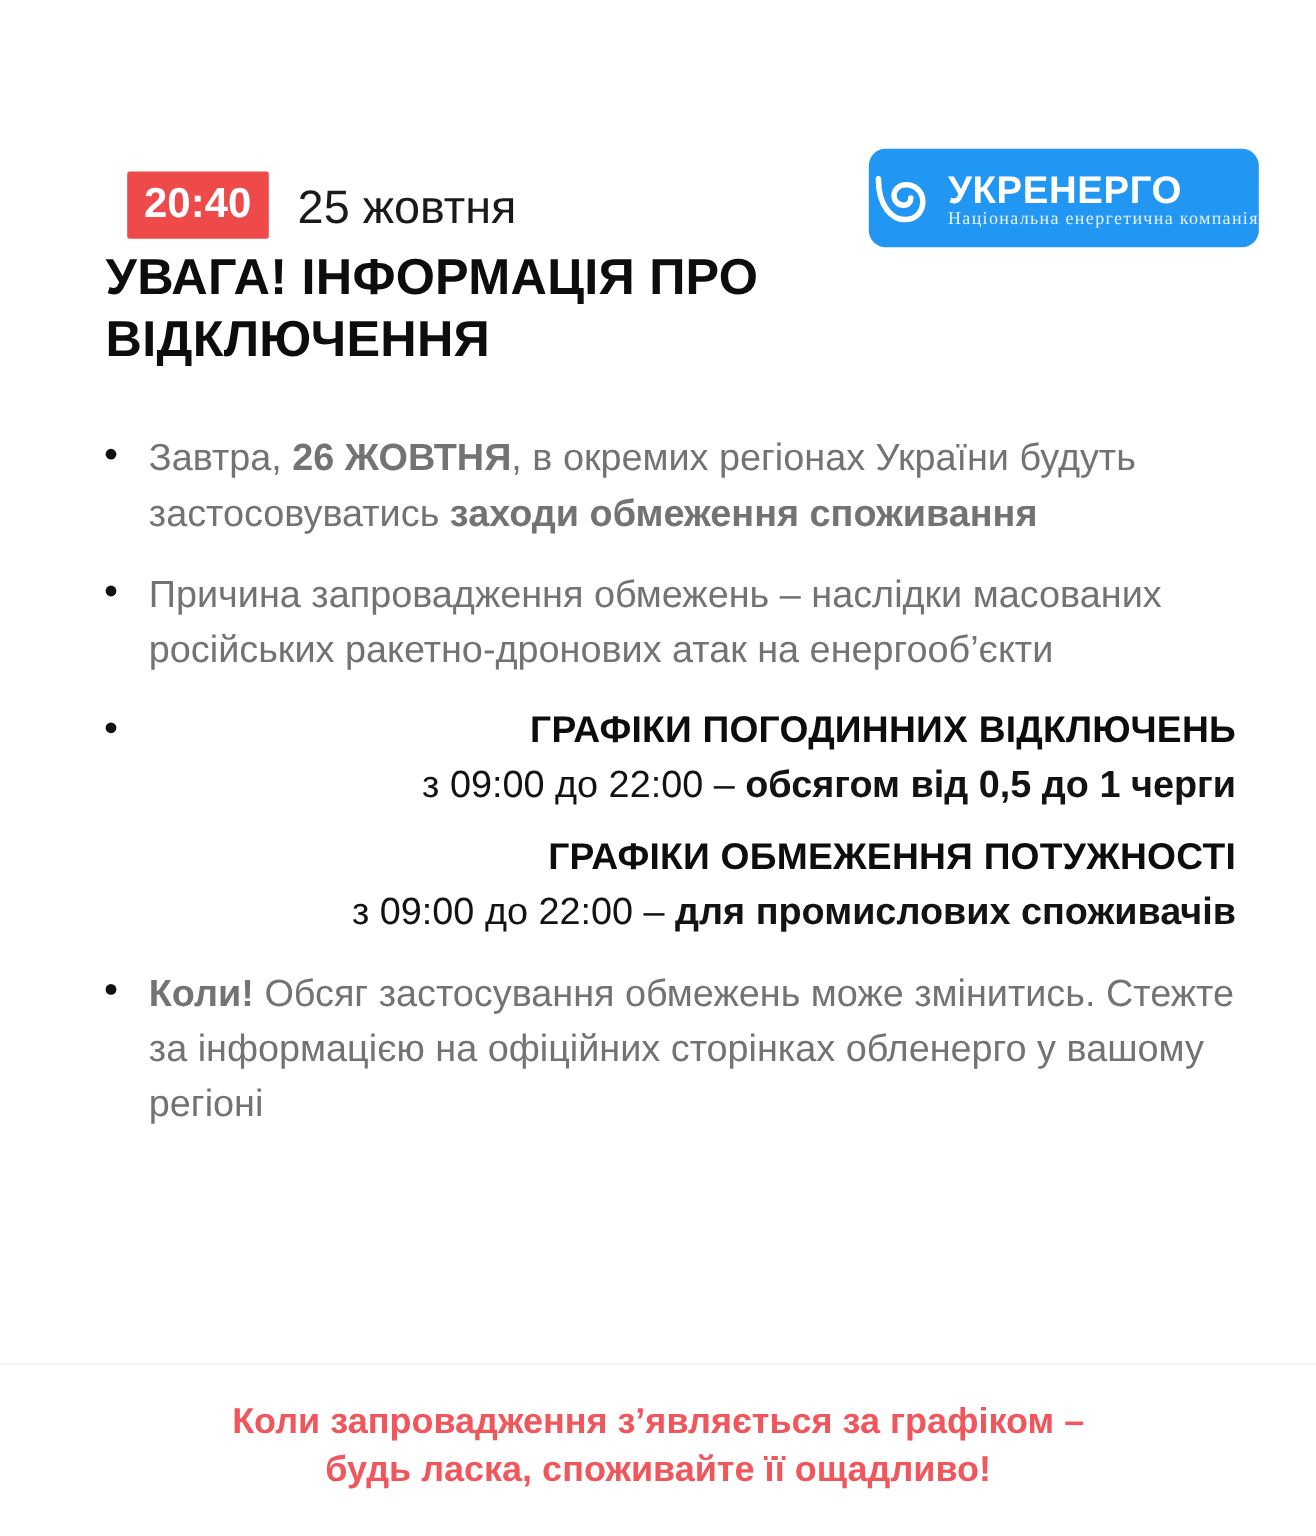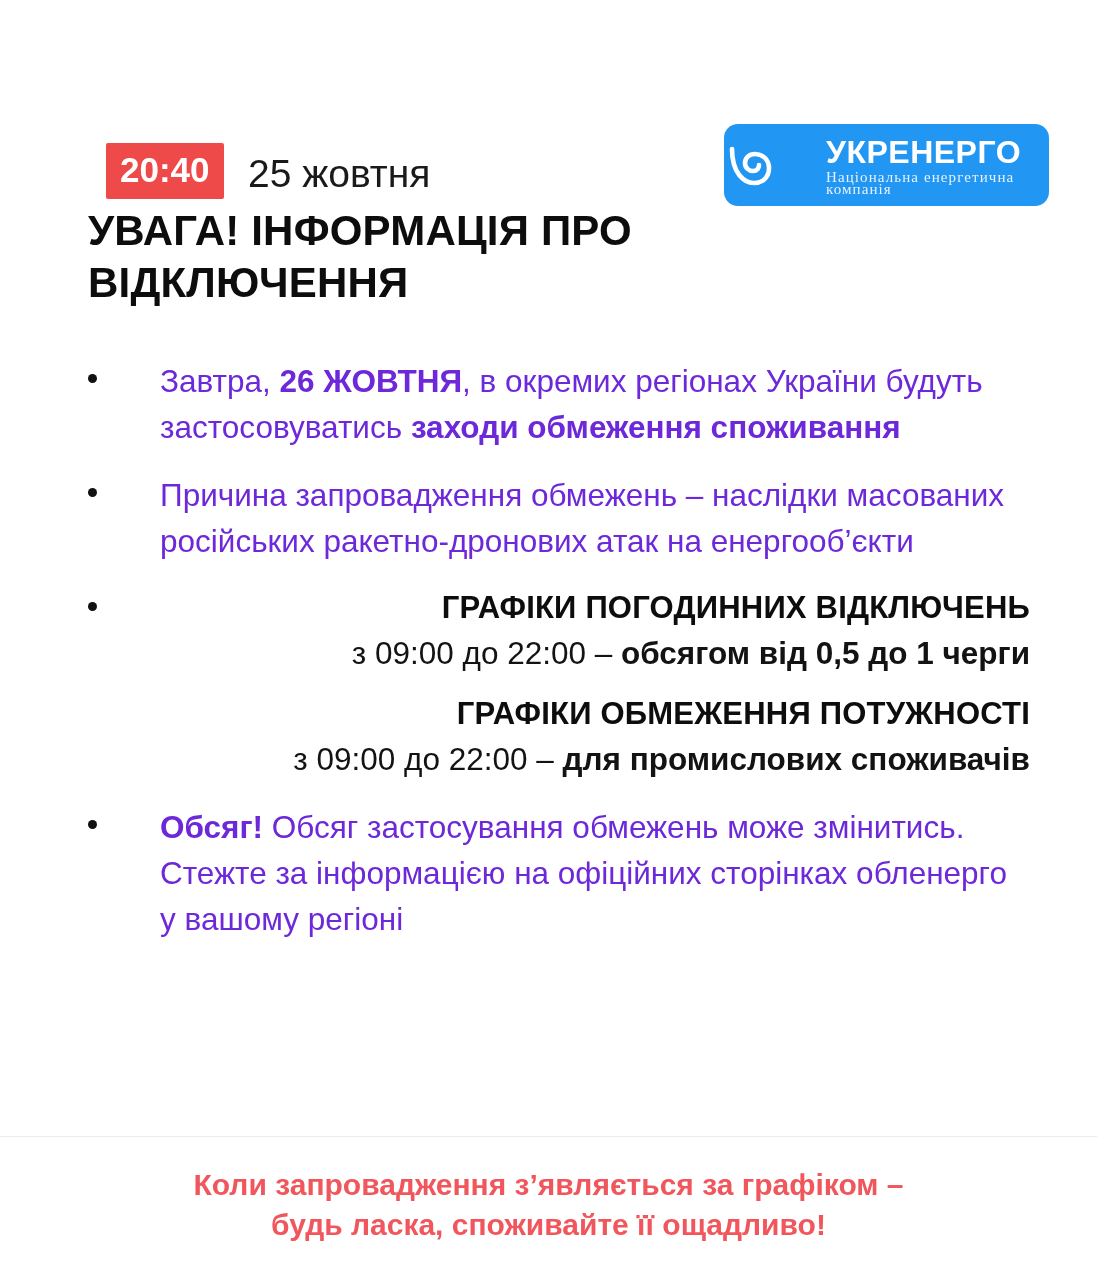--- a/index.html
+++ b/index.html
@@ -70,21 +70,20 @@
     height: 46px;
     flex: none;
     position: relative;
     top: 1px;
   }
   .logo-textblock {
     display: flex;
     flex-direction: column;
     align-items: flex-start;
     justify-content: center;
-    margin-left: 36px;
   }
   .logo-title {
     color: #ffffff;
     font-weight: bold;
     font-size: 32px;
     line-height: 34px;
     letter-spacing: 0.5px;
   }
   .logo-sub {
     color: #e6f2fd;
@@ -126,23 +125,22 @@
     left: 8px;
     top: 16px;
     width: 9px;
     height: 9px;
     border-radius: 50%;
     background: #111111;
   }
   .par {
     font-size: 31.5px;
     line-height: 46px;
-    color: #6d28d9;
+    color: #737373;
     font-weight: 400;
-    margin-left: 36px;
   }
   .par b {
     font-weight: bold;
   }
 
   .sched-block {
     margin-bottom: 6px;
     text-align: right;
   }
   .sched-head {
@@ -230,21 +228,21 @@
       </div>
 
       <div class="sched-block">
         <div class="sched-head">ГРАФІКИ ОБМЕЖЕННЯ ПОТУЖНОСТІ</div>
         <div class="sched-line">з 09:00 до 22:00 – <b>для промислових споживачів</b></div>
       </div>
     </div>
 
     <div class="bullet-row">
       <span class="dot"></span>
-      <div class="par"><b>Обсяг!</b> Обсяг застосування обмежень може змінитись. Стежте за інформацією на офіційних сторінках обленерго у вашому регіоні</div>
+      <div class="par"><b>Коли!</b> Обсяг застосування обмежень може змінитись. Стежте за інформацією на офіційних сторінках обленерго у вашому регіоні</div>
     </div>
 
   </div>
 
   <div class="footer-sep"></div>
   <div class="footer">
     <div class="footer-line">Коли запровадження з’являється за графіком –</div>
     <div class="footer-line">будь ласка, споживайте її ощадливо!</div>
   </div>
 

